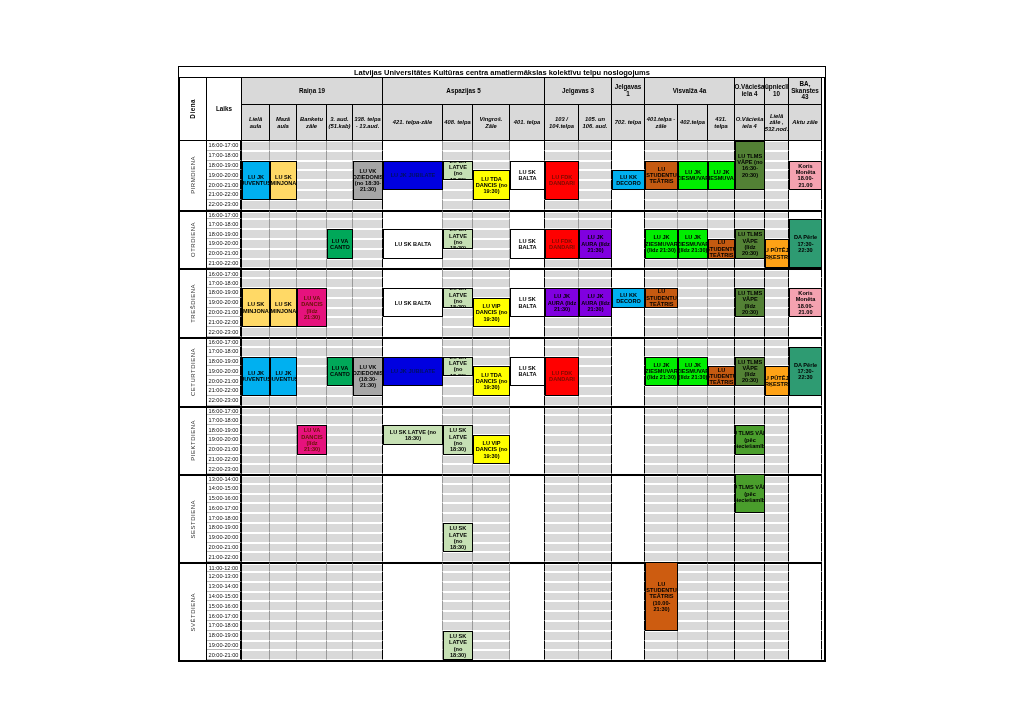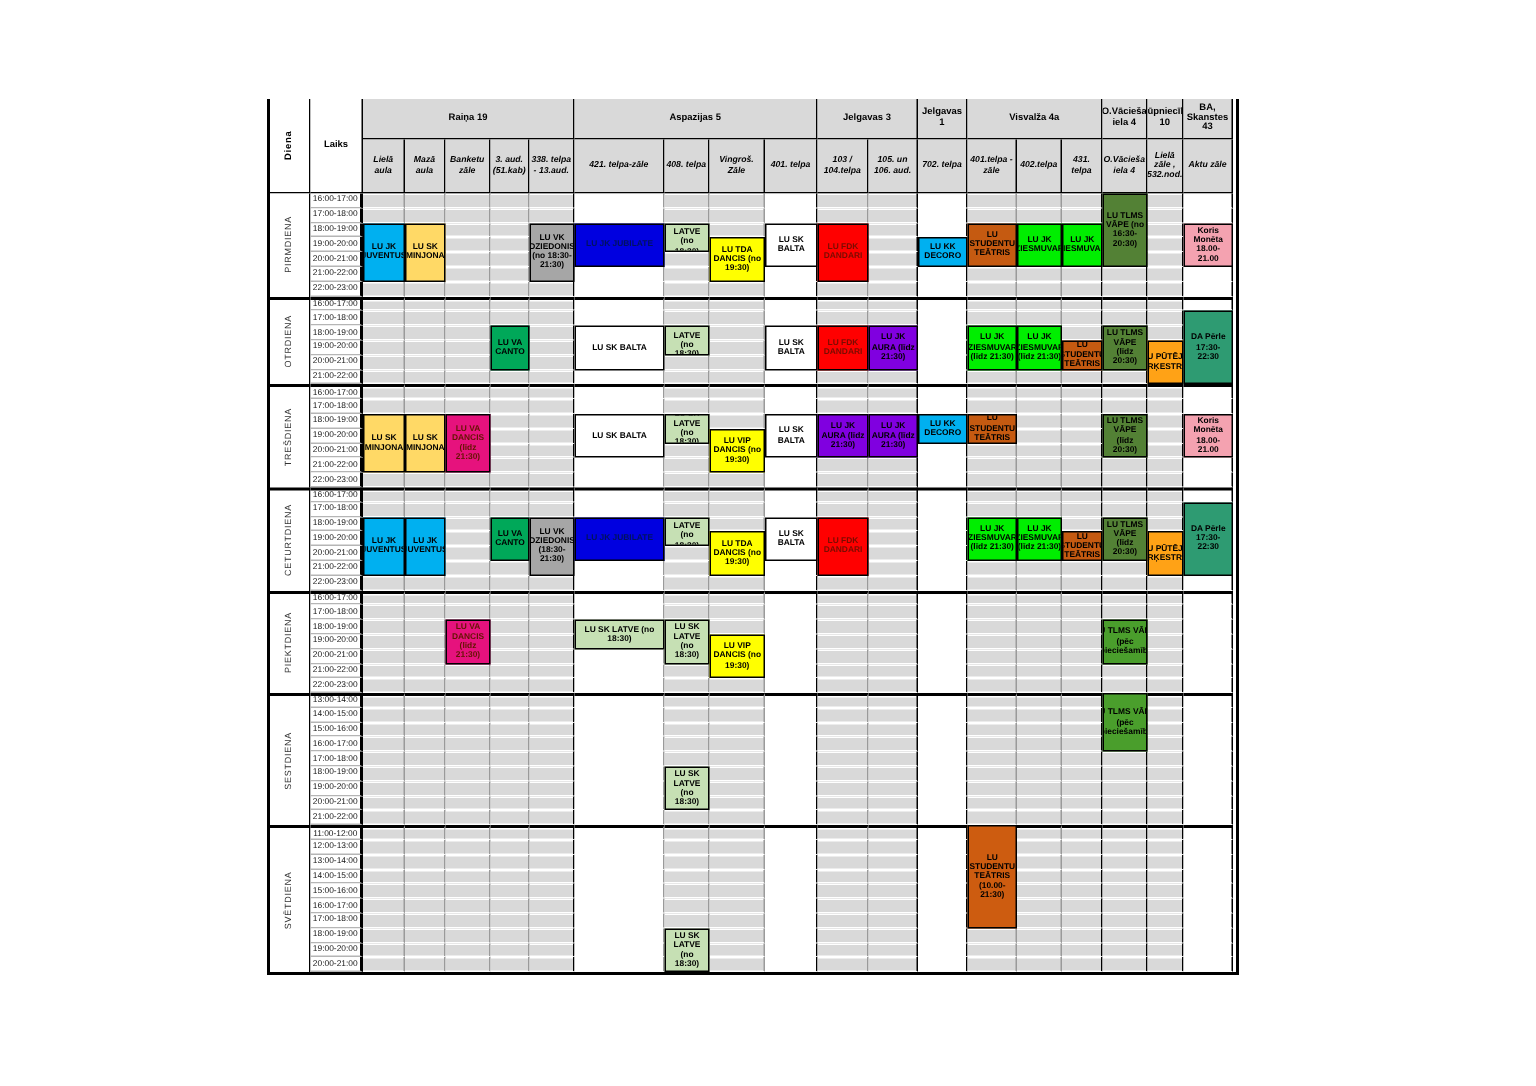--- a/index.html
+++ b/index.html
@@ -26,20 +26,21 @@
   .cell.wh{background:#fff;}
   .gend{border-right:1px solid #000 !important;}
   .dstart{border-top:2px solid #000;}
   .event{position:relative;z-index:2;border:1px solid #000;display:flex;align-items:center;justify-content:center;
     text-align:center;font-size:5.6px;font-weight:bold;line-height:1.12;padding:0 1px;color:#000;}
 </style>
 </head>
 <body>
 
 <div id="sheet">
+  <div id="title-bar">Latvijas Universitātes Kultūras centra amatiermākslas kolektīvu telpu noslogojums</div>
   <div id="grid">
       <div class="hdr corner" style="grid-area: 1 / 1 / span 2 / span 1;">
         <span class="vtext">Diena</span>
       </div>
       <div class="hdr corner" style="grid-area: 1 / 2 / span 2 / span 1;">
         <span>Laiks</span>
       </div>
       <div class="hdr" style="grid-area: 1 / 3 / span 1 / span 5;">
         <span>Raiņa 19</span>
       </div>

